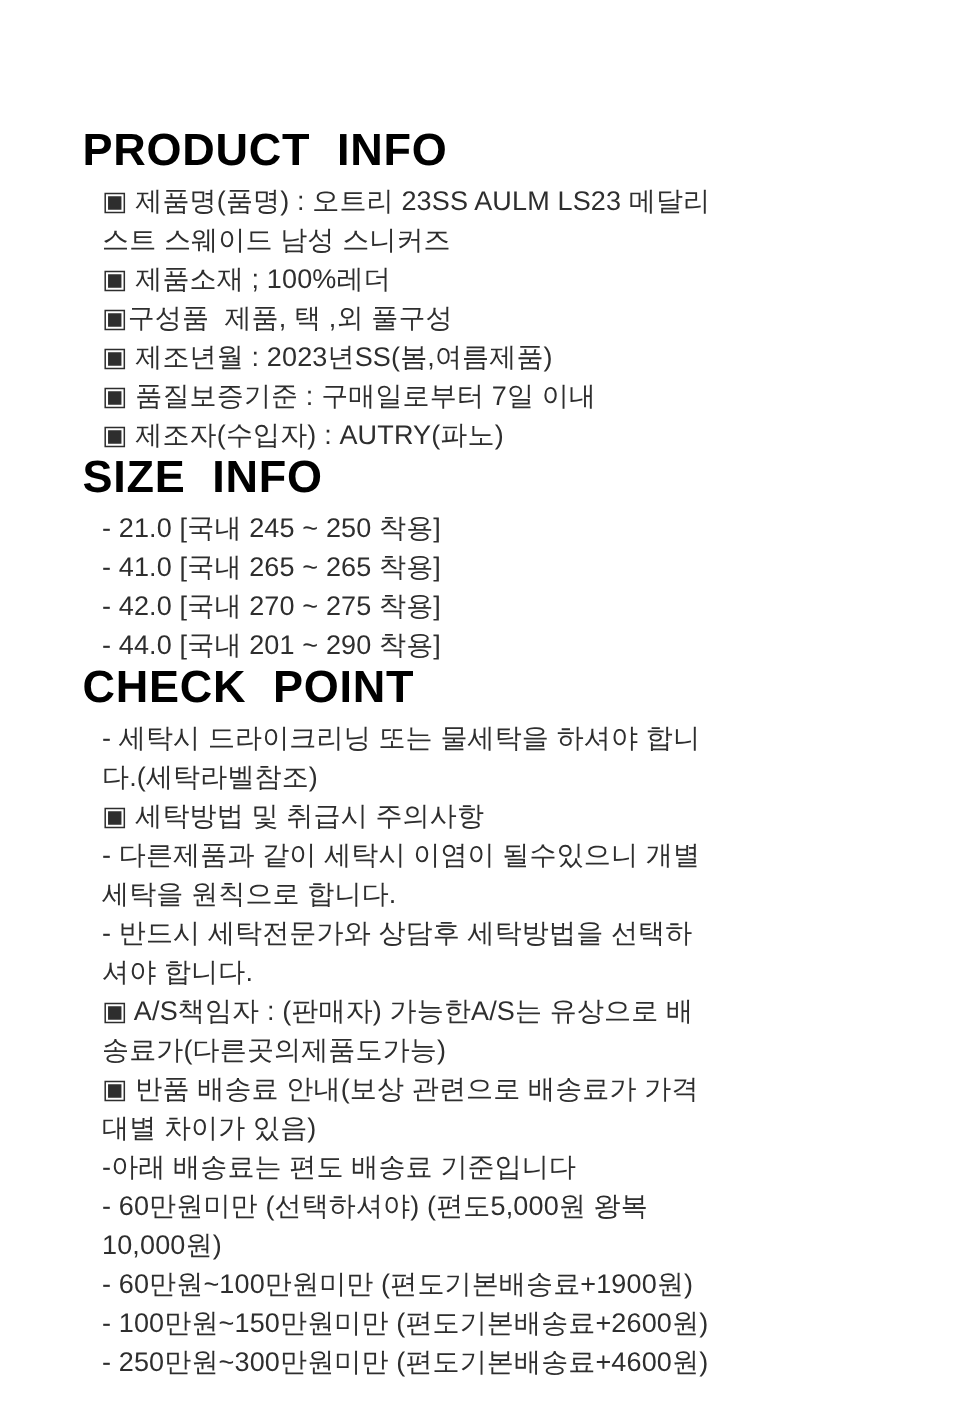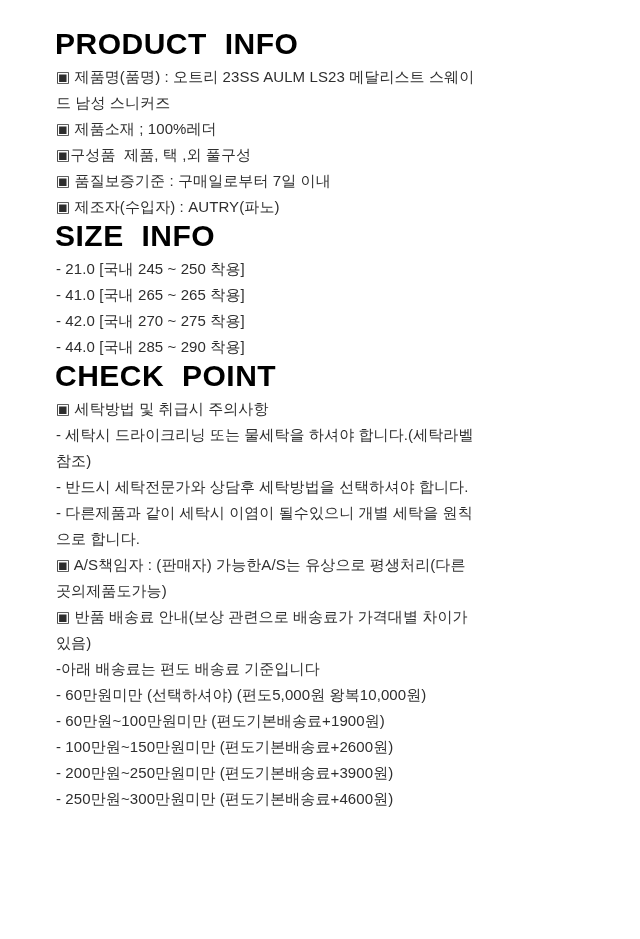--- a/index.html
+++ b/index.html
@@ -6,77 +6,78 @@
   html, body {
     background: #ffffff;
     font-family: "Liberation Sans", "DejaVu Sans", sans-serif;
   }
   .page {
     position: relative;
     width: 512px;
     height: 939px;
     background: #ffffff;
     overflow: hidden;
-    padding: 28px 36px 0 56px;
+    padding: 85px 36px 0 56px;
   }
   .section-title {
     font-size: 30px;
     line-height: 32px;
     font-weight: 700;
     letter-spacing: 0.5px;
     word-spacing: 9px;
     color: #000000;
     margin: 0 0 4px -1px;
   }
   .lines { margin: 0 0 0 0; }
   .line {
-    font-size: 15px;
+    font-size: 18px;
     line-height: 26px;
     color: #2e2e2e;
     white-space: pre-wrap;
     letter-spacing: 0.1px;
+    margin-left: 12px;
   }
 </style>
 </head>
 <body>
 
 <div class="page">
 
   <section>
     <h1 class="section-title">PRODUCT INFO</h1>
     <div class="lines">
         <div class="line">▣ 제품명(품명) : 오트리 23SS AULM LS23 메달리스트 스웨이드 남성 스니커즈</div>
         <div class="line">▣ 제품소재 ; 100%레더</div>
         <div class="line">▣구성품  제품, 택 ,외 풀구성</div>
+        <div class="line">▣ 제조년월 : 2023년SS(봄,여름제품)</div>
         <div class="line">▣ 품질보증기준 : 구매일로부터 7일 이내</div>
         <div class="line">▣ 제조자(수입자) : AUTRY(파노)</div>
       </div>
   </section>
 
   <section>
     <h1 class="section-title">SIZE INFO</h1>
     <div class="lines">
         <div class="line">- 21.0 [국내 245 ~ 250 착용]</div>
         <div class="line">- 41.0 [국내 265 ~ 265 착용]</div>
         <div class="line">- 42.0 [국내 270 ~ 275 착용]</div>
-        <div class="line">- 44.0 [국내 285 ~ 290 착용]</div>
+        <div class="line">- 44.0 [국내 201 ~ 290 착용]</div>
       </div>
   </section>
 
   <section>
     <h1 class="section-title">CHECK POINT</h1>
     <div class="lines">
+        <div class="line">- 세탁시 드라이크리닝 또는 물세탁을 하셔야 합니다.(세탁라벨참조)</div>
         <div class="line">▣ 세탁방법 및 취급시 주의사항</div>
-        <div class="line">- 세탁시 드라이크리닝 또는 물세탁을 하셔야 합니다.(세탁라벨참조)</div>
+        <div class="line">- 다른제품과 같이 세탁시 이염이 될수있으니 개별 세탁을 원칙으로 합니다.</div>
         <div class="line">- 반드시 세탁전문가와 상담후 세탁방법을 선택하셔야 합니다.</div>
-        <div class="line">- 다른제품과 같이 세탁시 이염이 될수있으니 개별 세탁을 원칙으로 합니다.</div>
-        <div class="line">▣ A/S책임자 : (판매자) 가능한A/S는 유상으로 평생처리(다른곳의제품도가능)</div>
+        <div class="line">▣ A/S책임자 : (판매자) 가능한A/S는 유상으로 배송료가(다른곳의제품도가능)</div>
         <div class="line">▣ 반품 배송료 안내(보상 관련으로 배송료가 가격대별 차이가 있음)</div>
         <div class="line">-아래 배송료는 편도 배송료 기준입니다</div>
         <div class="line">- 60만원미만 (선택하셔야) (편도5,000원 왕복10,000원)</div>
         <div class="line">- 60만원~100만원미만 (편도기본배송료+1900원)</div>
         <div class="line">- 100만원~150만원미만 (편도기본배송료+2600원)</div>
-        <div class="line">- 200만원~250만원미만 (편도기본배송료+3900원)</div>
         <div class="line">- 250만원~300만원미만 (편도기본배송료+4600원)</div>
       </div>
   </section>
 
 </div>
 
 </body></html>

